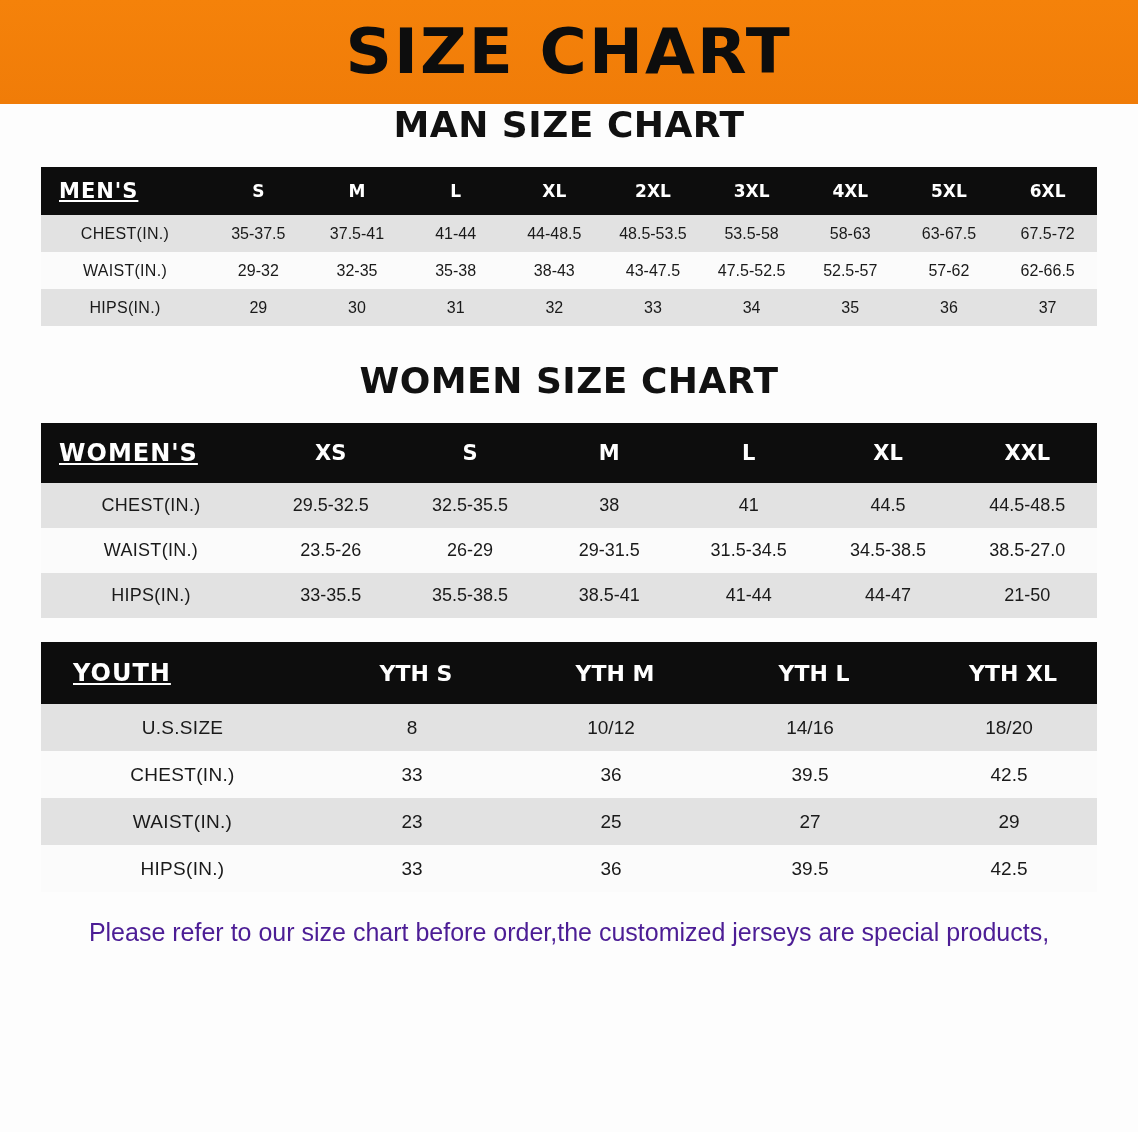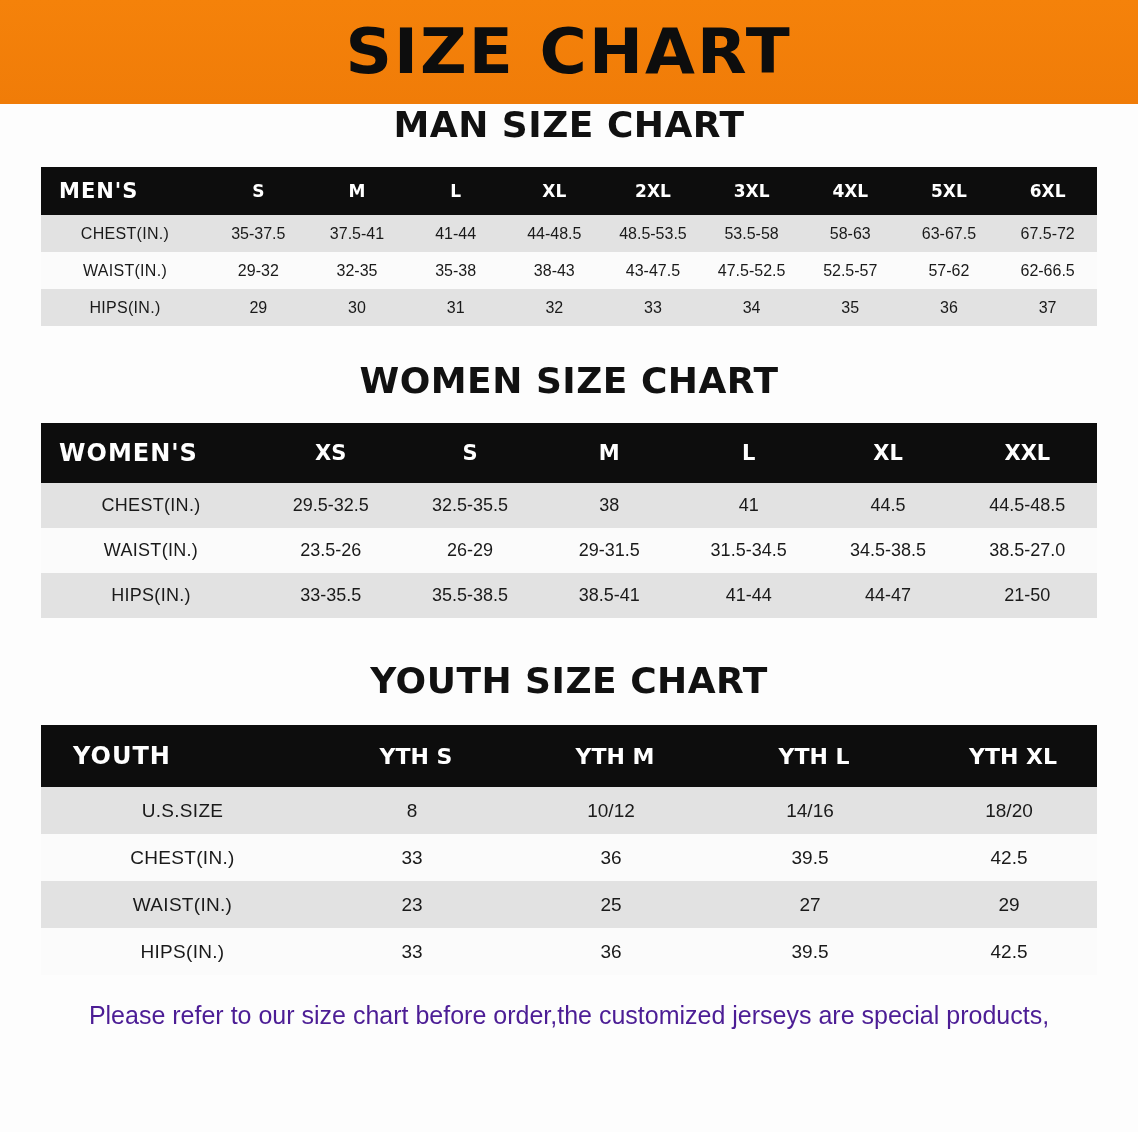--- a/index.html
+++ b/index.html
@@ -68,20 +68,21 @@
     background: #0d0d0d;
     color: #ffffff;
     font-family: "DejaVu Sans", sans-serif;
     font-weight: bold;
     text-align: center;
   }
   table.size-table thead th.rowlabel {
     text-align: left;
     padding-left: 18px;
     letter-spacing: 1px;
+    text-decoration: underline;
   }
   table.size-table tbody td {
     text-align: center;
     color: #1a1a1a;
     font-family: "Liberation Sans", sans-serif;
   }
   table.size-table tbody td.rowlabel {
     text-align: center;
   }
   .row-shade td { background: #e2e2e2; }
@@ -252,21 +253,20 @@
           <td>35.5-38.5</td>
           <td>38.5-41</td>
           <td>41-44</td>
           <td>44-47</td>
           <td>21-50</td>
         </tr>
       </tbody>
     </table>
   </div>
 
-  <div class="section-title youth-title">YOUTH SIZE CHART</div>
   <div class="table-wrap youth-wrap">
     <table class="size-table" id="youth-table">
       <colgroup>
         <col class="c-label">
           <col>
           <col>
           <col>
           <col>
       </colgroup>
       <thead>

